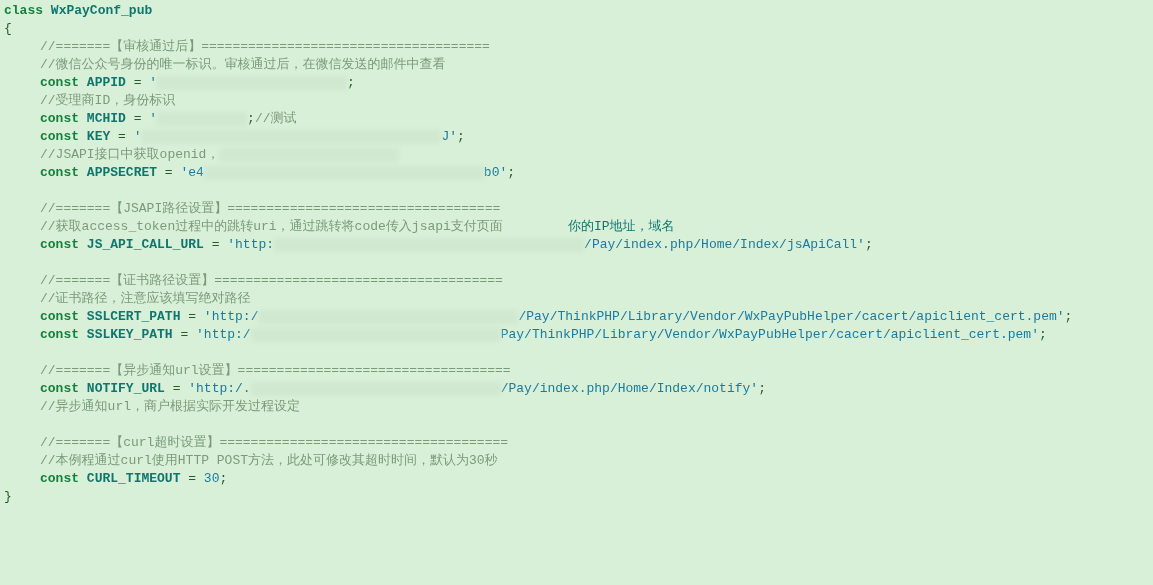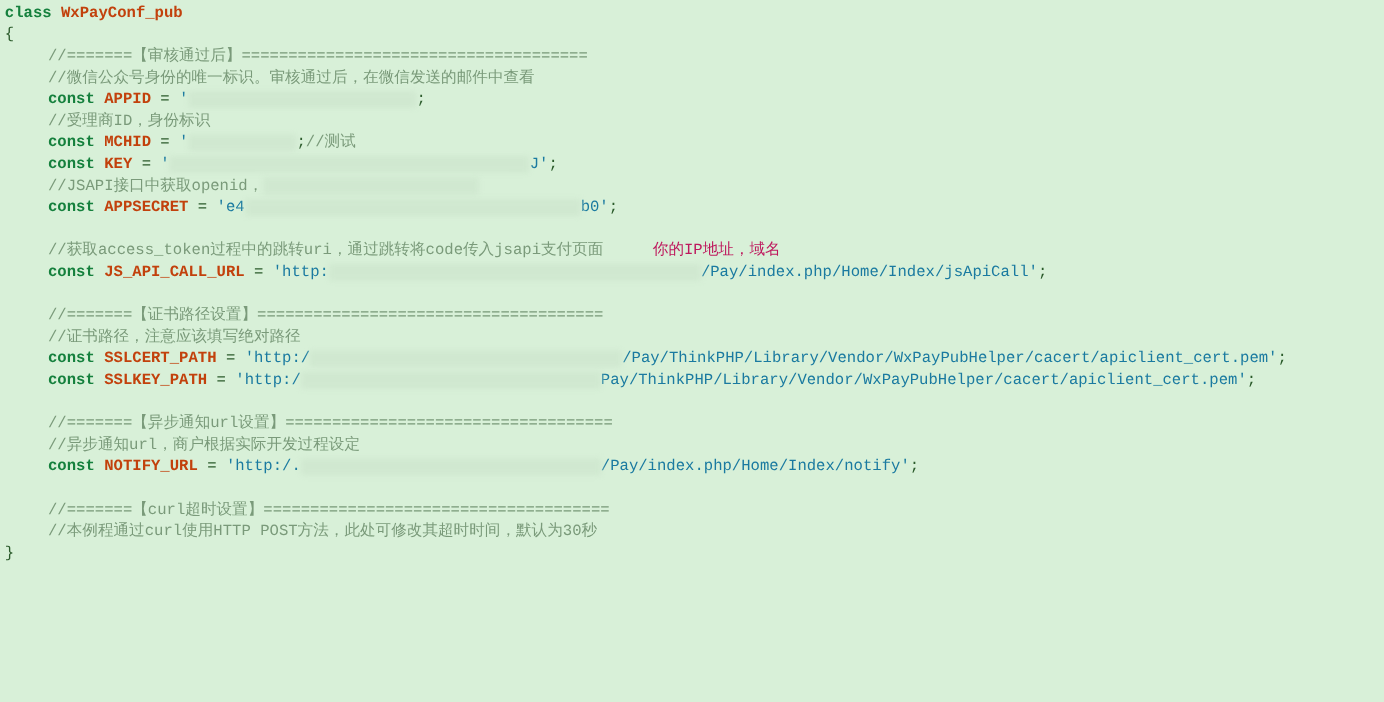--- a/index.html
+++ b/index.html
@@ -8,25 +8,25 @@
     padding: 2px 4px;
     background: #d8f0d8;
     font-family: Consolas, "Courier New", monospace;
     font-size: 13px;
     line-height: 18px;
     color: #3a5a3a;
     width: 1153px;
   }
   .line { white-space: pre; position: relative; }
   .kw { color: #15803d; font-weight: bold; }
-  .ident { color: #c2410c; font-weight: bold; text-align: center; }
+  .ident { color: #0f766e; font-weight: bold; text-align: center; }
   .cmt { color: #7a9a7a; }
   .str { color: #1a7aa0; }
   .punct { color: #2a5a2a; }
-  .annot { color: #be185d; position: absolute; left: 540px; }
+  .annot { color: #0f766e; position: absolute; left: 564px; }
   .blur { position: relative; display: inline-block; background: #d0e8d0; color: transparent; border-radius: 2px; filter: blur(2px); vertical-align: middle; }
   .blur1 { width: 190px; height: 14px; }
   .blur2 { width: 90px; height: 14px; }
   .blur3 { width: 300px; height: 14px; }
   .blur3b { width: 180px; height: 14px; }
   .blur4 { width: 280px; height: 14px; }
   .blur5 { width: 310px; height: 14px; }
   .blur6 { width: 260px; height: 14px; }
   .blur7 { width: 250px; height: 14px; }
   .blur8 { width: 250px; height: 14px; }
@@ -42,32 +42,34 @@
 <div class="line indent1"><span class="cmt">//=======【审核通过后】=====================================</span></div>
 <div class="line indent1"><span class="cmt">//微信公众号身份的唯一标识。审核通过后，在微信发送的邮件中查看</span></div>
 <div class="line indent1"><span class="kw">const</span> <span class="ident">APPID</span><span class="punct"> = </span><span class="str">'</span><span class="blur blur1"></span><span class="punct">;</span></div>
 <div class="line indent1"><span class="cmt">//受理商ID，身份标识</span></div>
 <div class="line indent1"><span class="kw">const</span> <span class="ident">MCHID</span><span class="punct"> = </span><span class="str">'</span><span class="blur blur2"></span><span class="punct">;</span><span class="cmt">//测试</span></div>
 <div class="line indent1"><span class="kw">const</span> <span class="ident">KEY</span><span class="punct"> = </span><span class="str">'</span><span class="blur blur3"></span><span class="str">J'</span><span class="punct">;</span></div>
 <div class="line indent1"><span class="cmt">//JSAPI接口中获取openid，</span><span class="blur blur3b"></span></div>
 <div class="line indent1"><span class="kw">const</span> <span class="ident">APPSECRET</span><span class="punct"> = </span><span class="str">'e4</span><span class="blur blur4"></span><span class="str">b0'</span><span class="punct">;</span></div>
 
 <div class="line indent1">&nbsp;</div>
+<div class="line indent1"><span class="cmt">//=======【JSAPI路径设置】===================================</span></div>
 <div class="line indent1"><span class="cmt">//获取access_token过程中的跳转uri，通过跳转将code传入jsapi支付页面</span><span class="annot">你的IP地址，域名</span></div>
 <div class="line indent1"><span class="kw">const</span> <span class="ident">JS_API_CALL_URL</span><span class="punct"> = </span><span class="str">'http:</span><span class="blur blur5"></span><span class="str">/Pay/index.php/Home/Index/jsApiCall'</span><span class="punct">;</span></div>
 
 <div class="line indent1">&nbsp;</div>
 <div class="line indent1"><span class="cmt">//=======【证书路径设置】=====================================</span></div>
 <div class="line indent1"><span class="cmt">//证书路径，注意应该填写绝对路径</span></div>
 <div class="line indent1"><span class="kw">const</span> <span class="ident">SSLCERT_PATH</span><span class="punct"> = </span><span class="str">'http:/</span><span class="blur blur6"></span><span class="str">/Pay/ThinkPHP/Library/Vendor/WxPayPubHelper/cacert/apiclient_cert.pem'</span><span class="punct">;</span></div>
 <div class="line indent1"><span class="kw">const</span> <span class="ident">SSLKEY_PATH</span><span class="punct"> = </span><span class="str">'http:/</span><span class="blur blur7"></span><span class="str">Pay/ThinkPHP/Library/Vendor/WxPayPubHelper/cacert/apiclient_cert.pem'</span><span class="punct">;</span></div>
 
 <div class="line indent1">&nbsp;</div>
 <div class="line indent1"><span class="cmt">//=======【异步通知url设置】===================================</span></div>
+<div class="line indent1"><span class="kw">const</span> <span class="ident">NOTIFY_URL</span><span class="punct"> = </span><span class="str">'http:/.</span><span class="blur blur8"></span><span class="str">/Pay/index.php/Home/Index/notify'</span><span class="punct">;</span></div>
 <div class="line indent1"><span class="cmt">//异步通知url，商户根据实际开发过程设定</span></div>
-<div class="line indent1"><span class="kw">const</span> <span class="ident">NOTIFY_URL</span><span class="punct"> = </span><span class="str">'http:/.</span><span class="blur blur8"></span><span class="str">/Pay/index.php/Home/Index/notify'</span><span class="punct">;</span></div>
 
 <div class="line indent1">&nbsp;</div>
 <div class="line indent1"><span class="cmt">//=======【curl超时设置】=====================================</span></div>
 <div class="line indent1"><span class="cmt">//本例程通过curl使用HTTP POST方法，此处可修改其超时时间，默认为30秒</span></div>
+<div class="line indent1"><span class="kw">const</span> <span class="ident">CURL_TIMEOUT</span><span class="punct"> = </span><span class="str">30</span><span class="punct">;</span></div>
 
 <div class="line"><span class="punct">}</span></div>
 </div>
 
 </body></html>

